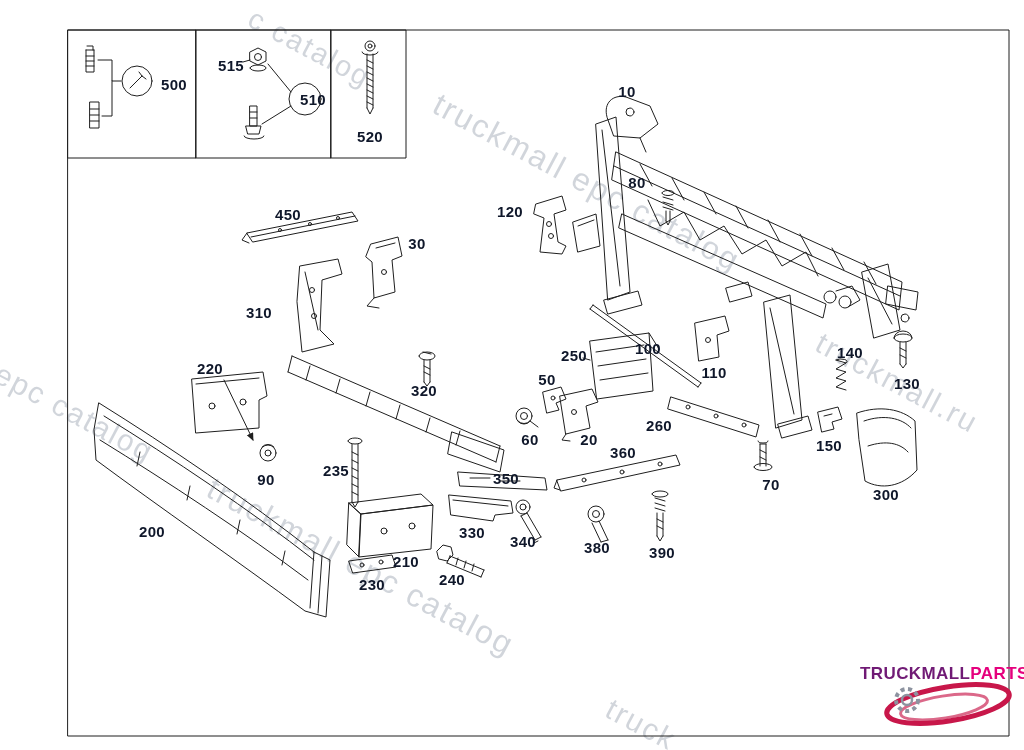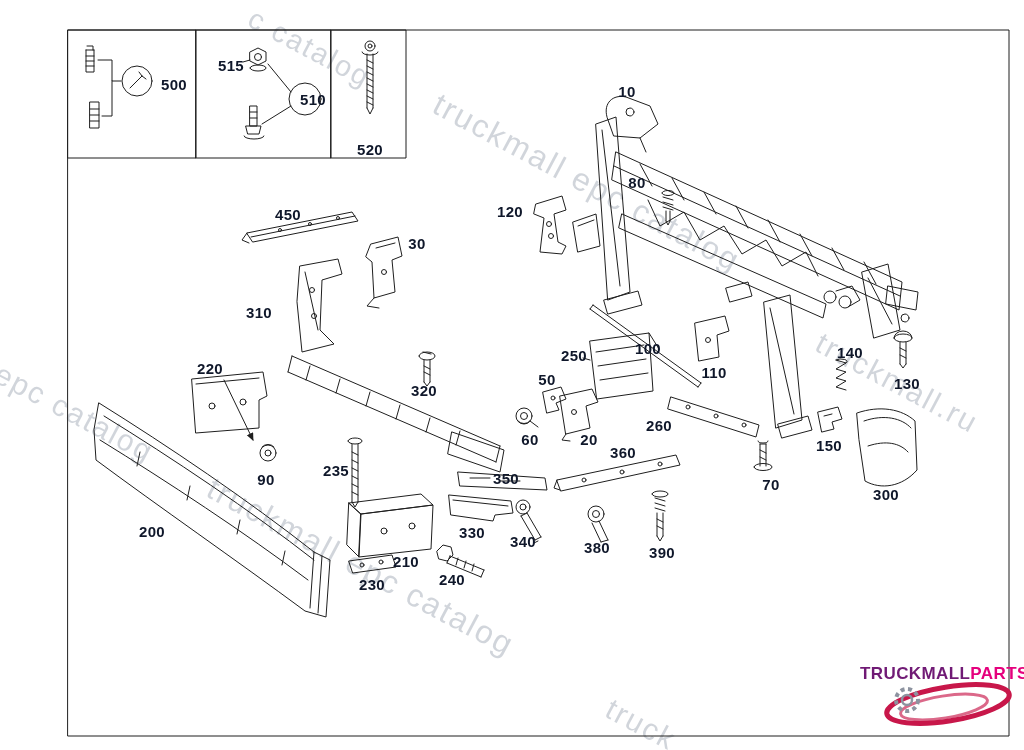--- a/index.html
+++ b/index.html
@@ -303,21 +303,21 @@
         <circle class="gear-stroke" cx="907" cy="700" r="11" stroke="#8d93a0" stroke-width="4" stroke-dasharray="4 3.5"></circle>
         <circle class="gear-stroke" cx="907" cy="700" r="5" stroke="#8d93a0" stroke-width="2.5"></circle>
       </g>
     </g>
   </svg>
 
   <div class="layer">
       <div class="part-label" style="left: 174px; top: 84px;">500</div>
       <div class="part-label" style="left: 231px; top: 65px;">515</div>
       <div class="part-label" style="left: 313px; top: 99px;">510</div>
-      <div class="part-label" style="left: 370px; top: 149px;">520</div>
+      <div class="part-label" style="left: 370px; top: 136px;">520</div>
       <div class="part-label" style="left: 627px; top: 91px;">10</div>
       <div class="part-label" style="left: 637px; top: 182px; text-align: right;">80</div>
       <div class="part-label" style="left: 510px; top: 211px;">120</div>
       <div class="part-label" style="left: 288px; top: 214px;">450</div>
       <div class="part-label" style="left: 417px; top: 243px;">30</div>
       <div class="part-label" style="left: 259px; top: 312px;">310</div>
       <div class="part-label" style="left: 648px; top: 325px; margin-top: 23px;">100</div>
       <div class="part-label" style="left: 850px; top: 352px;">140</div>
       <div class="part-label" style="left: 574px; top: 355px;">250</div>
       <div class="part-label" style="left: 210px; top: 368px;">220</div>

